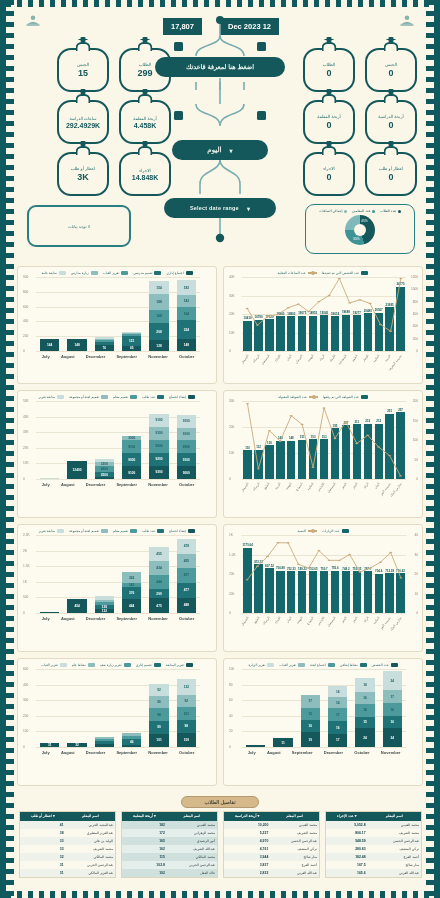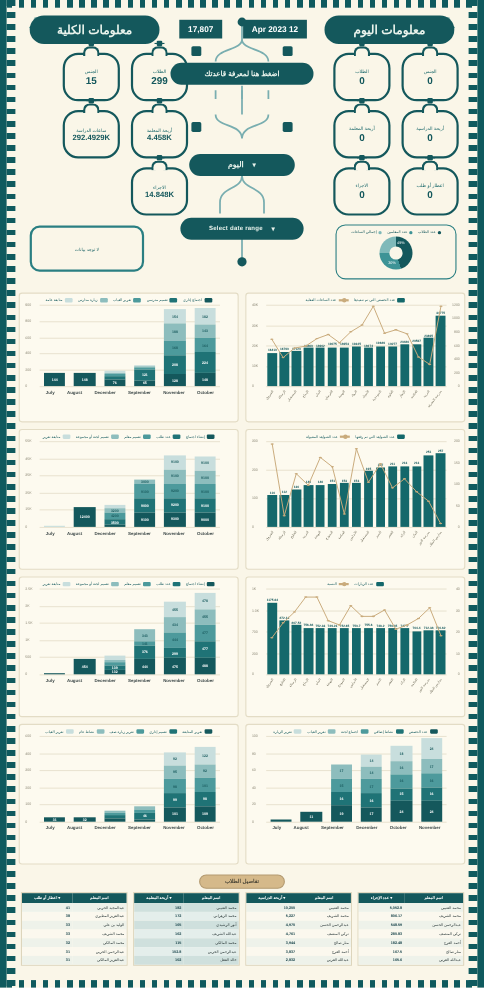--- a/index.html
+++ b/index.html
@@ -195,24 +195,22 @@
         <circle cx="12" cy="5" r="3.4" fill="#2d7d80"></circle>
         <path d="M3 15 Q12 7 21 15 Z" fill="#2d7d80"></path>
         <rect x="2" y="15" width="20" height="2" rx="1" fill="#2d7d80"></rect>
       </svg>
       <svg class="corner-ico cr" viewBox="0 0 24 20">
         <circle cx="12" cy="5" r="3.4" fill="#2d7d80"></circle>
         <path d="M3 15 Q12 7 21 15 Z" fill="#2d7d80"></path>
         <rect x="2" y="15" width="20" height="2" rx="1" fill="#2d7d80"></rect>
       </svg>
 
-      <div class="pill title-pill title-right">معلومات اليوم</div>
-      <div class="pill title-pill title-left">معلومات الكلية</div>
-
-      <div class="date-chip d1">12 Apr 2023</div>
+
+      <div class="date-chip d1">12 Dec 2023</div>
       <div class="date-chip d2">17,807</div>
 
       <div class="jars right">
         <div class="jar">
           <span class="cap"></span>
           <span class="neck"></span>
           <span class="k-label">الجنس</span>
           <span class="k-val">0</span>
         </div>
         <div class="jar">
@@ -270,20 +268,26 @@
           <span class="cap"></span>
           <span class="neck"></span>
           <span class="k-label">ساعات الدراسة</span>
           <span class="k-val sm">292.4929K</span>
         </div>
         <div class="jar">
           <span class="cap"></span>
           <span class="neck"></span>
           <span class="k-label">الاجراء</span>
           <span class="k-val sm">14.848K</span>
+        </div>
+        <div class="jar">
+          <span class="cap"></span>
+          <span class="neck"></span>
+          <span class="k-label">اعطار أو طلب</span>
+          <span class="k-val">3K</span>
         </div>
       </div>
 
       <div class="center">
         <svg viewBox="0 0 140 250" style="position:absolute;inset:0;width:100%;height:100%">
           <path d="M70 10 V24 M70 24 C70 34 46 32 46 44 M70 24 C70 34 94 32 94 44" stroke="#79aeb0" stroke-width="1.6" fill="none"></path>
           <path d="M70 70 V78" stroke="#79aeb0" stroke-width="1.6" fill="none"></path>
           <path d="M46 78 V70 M94 78 V70" stroke="#79aeb0" stroke-width="1.6" fill="none"></path>
           <path d="M70 66 V92 M46 92 C46 104 70 100 70 114 M94 92 C94 104 70 100 70 114" stroke="#79aeb0" stroke-width="1.6" fill="none"></path>
           <path d="M70 148 C70 160 50 158 50 172 M70 148 C70 160 90 158 90 172

